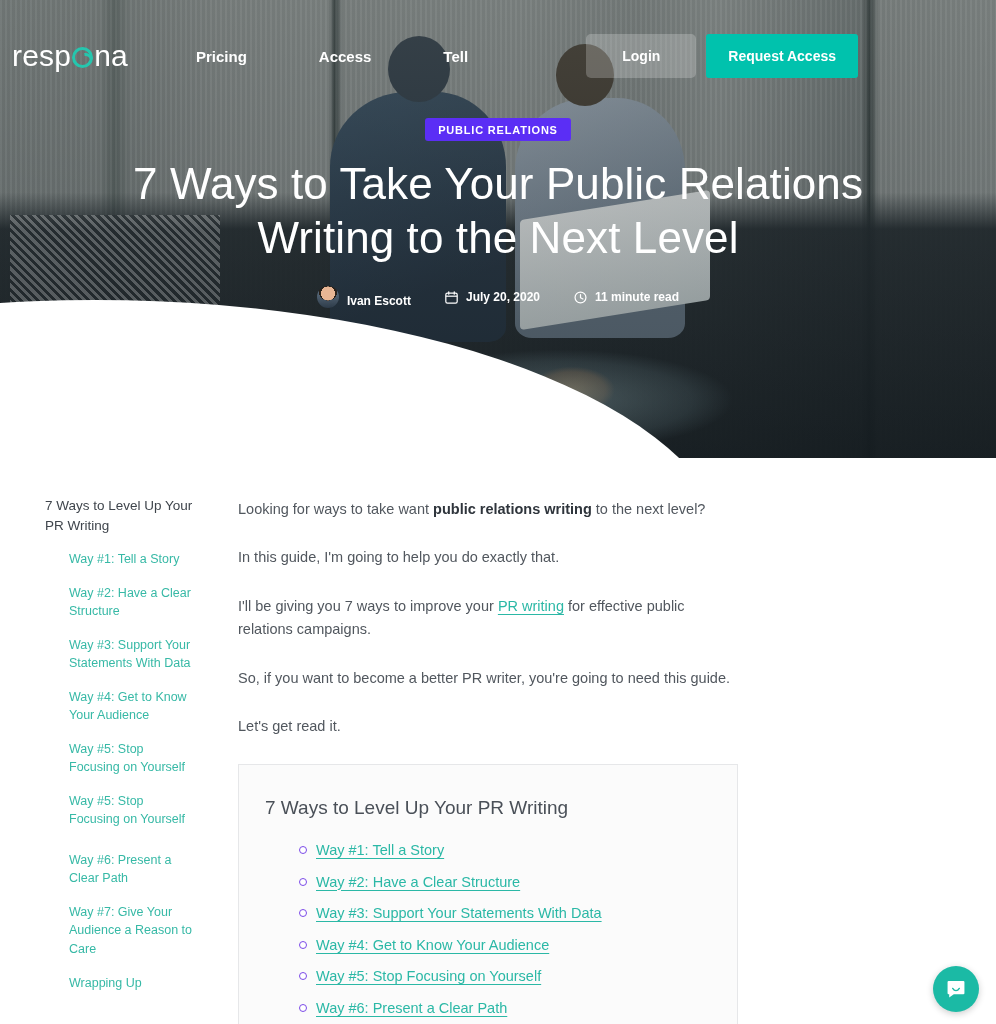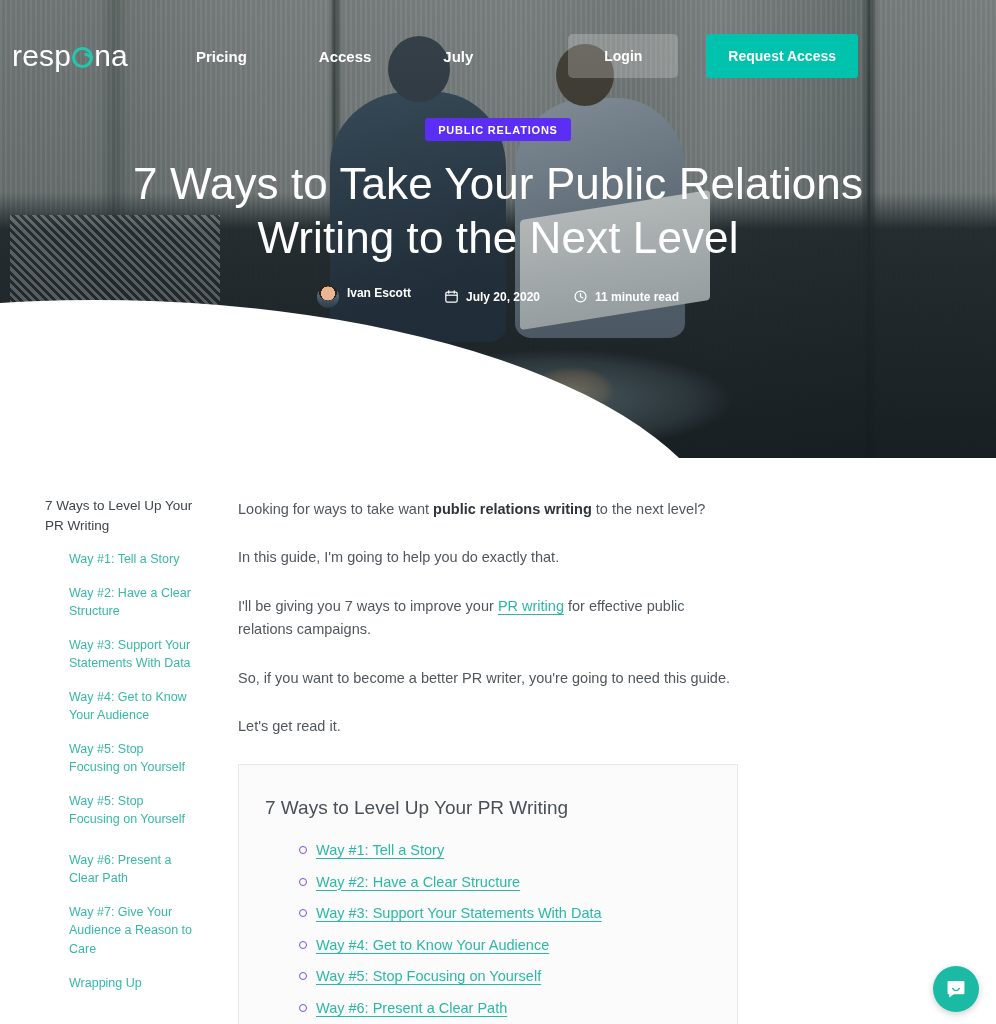--- a/index.html
+++ b/index.html
@@ -136,21 +136,21 @@
     color: #ffffff;
     font-size: 15px;
     font-weight: bold;
     text-decoration: none;
     padding: 8px 14px;
     margin: 4px 22px;
     cursor: pointer;
     white-space: nowrap;
   }
 
-  .nav-actions { margin-left: auto; display: flex; align-items: center; gap: 28px; }
+  .nav-actions { margin-left: auto; display: flex; align-items: center; gap: 10px; }
   .btn-login {
     background: rgba(255,255,255,0.22);
     color: #ffffff;
     font-size: 14px;
     font-weight: bold;
     border: none;
     border-radius: 5px;
     padding: 0 36px;
     height: 44px;
     cursor: pointer;
@@ -206,21 +206,21 @@
   .hero-meta {
     margin-top: 22px;
     display: flex;
     align-items: center;
     justify-content: center;
     gap: 34px;
     color: #ffffff;
     font-size: 12px;
     font-weight: bold;
   }
-  .meta-item { display: flex; align-items: flex-start; gap: 8px; white-space: nowrap; }
+  .meta-item { display: flex; align-items: flex-end; gap: 8px; white-space: nowrap; }
   .avatar {
     width: 22px; height: 22px;
     border-radius: 50%;
     background:
       radial-gradient(circle at 50% 34%, #e9b694 0%, #e9b694 38%, rgba(0,0,0,0) 39%),
       radial-gradient(circle at 50% 24%, #2b2119 0%, #2b2119 46%, rgba(0,0,0,0) 47%),
       linear-gradient(180deg, #6a7c8e 0%, #2d3b49 100%);
     flex: none;
   }
   .meta-icon { display: block; width: 13px; height: 13px; flex: none; }
@@ -351,21 +351,21 @@
   <nav class="nav">
     <a class="logo">
       <span>resp</span>
         <span class="o-swirl"></span>
         <span>na</span>
     </a>
 
     <div class="nav-links">
       <a class="nav-link">Pricing</a>
       <a class="nav-link">Access</a>
-      <a class="nav-link">July</a>
+      <a class="nav-link">Tell</a>
     </div>
 
     <div class="nav-actions">
       <button class="btn-login">Login</button>
       <button class="btn-request">Request Access</button>
     </div>
   </nav>
 
   <div class="hero-content">
     <div class="category-badge">PUBLIC RELATIONS</div>

